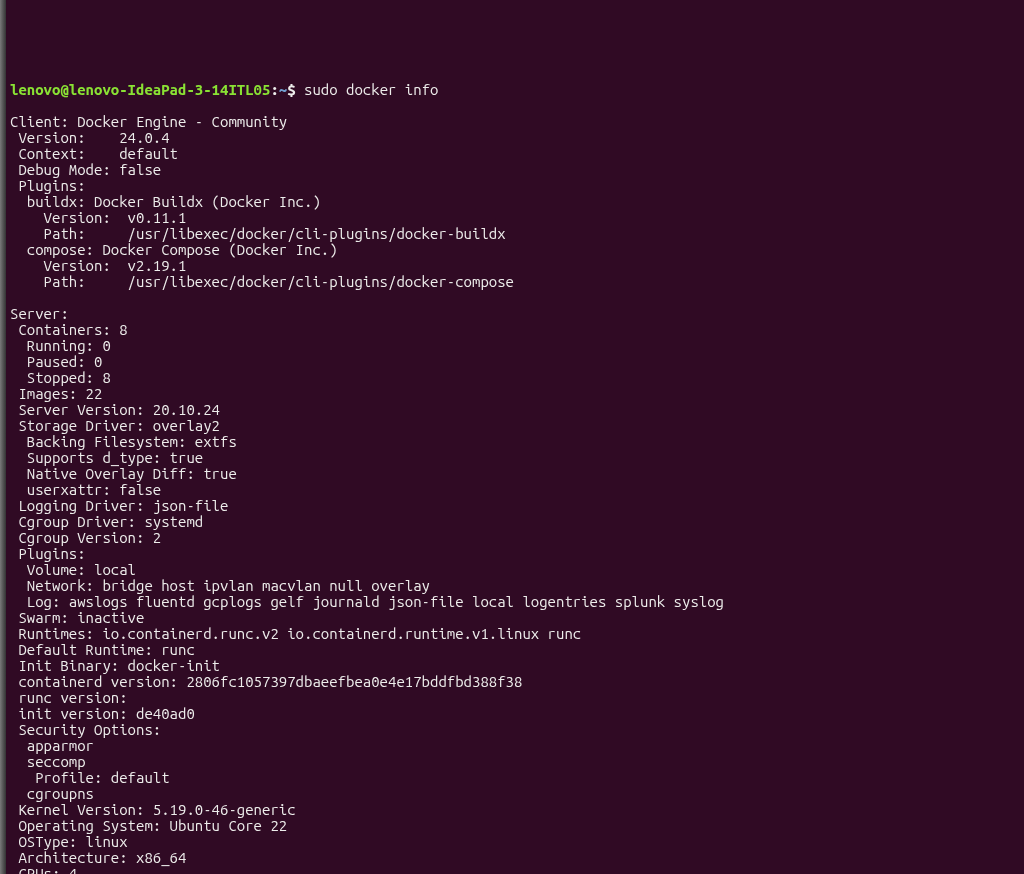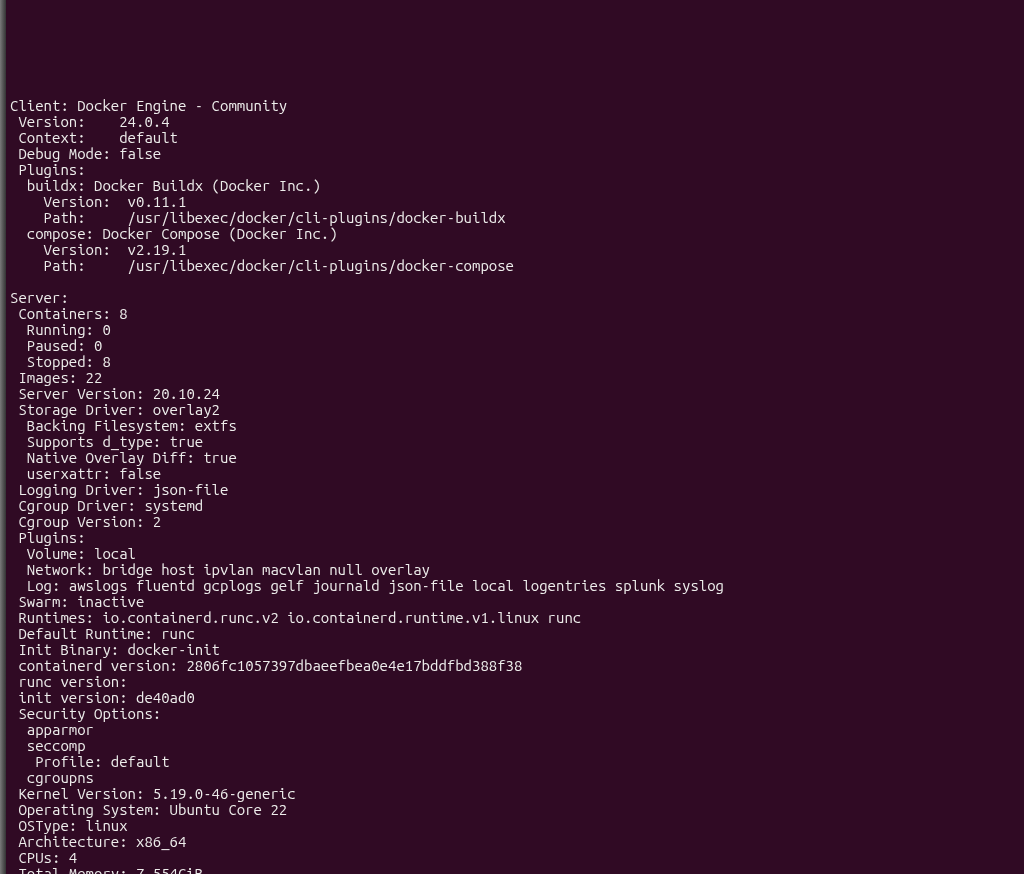--- a/index.html
+++ b/index.html
@@ -24,21 +24,21 @@
     .prompt-path { color: #729fcf; font-weight: bold; }
     .term { position: relative; padding-left: 0; }
     .line { display: block; }
   </style>
 </head>
 <body>
 <div class="left-edge"></div>
 
 
 
-<div class="term"><span id="out">
+<div class="term"><span class="line"><span class="prompt-user">lenovo@lenovo-IdeaPad-3-14ITL05</span><span class="prompt-sep">:</span><span class="prompt-path">~</span><span class="prompt-sep">$ </span><span>sudo docker info</span></span><span id="out">
 Client: Docker Engine - Community
  Version:    24.0.4
  Context:    default
  Debug Mode: false
  Plugins:
   buildx: Docker Buildx (Docker Inc.)
     Version:  v0.11.1
     Path:     /usr/libexec/docker/cli-plugins/docker-buildx
   compose: Docker Compose (Docker Inc.)
     Version:  v2.19.1

